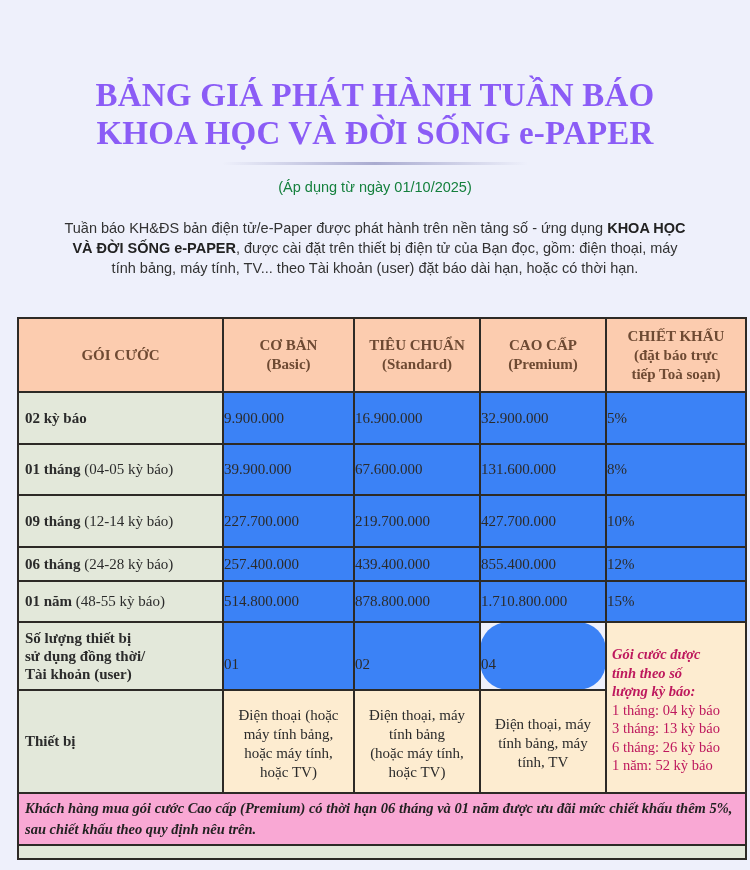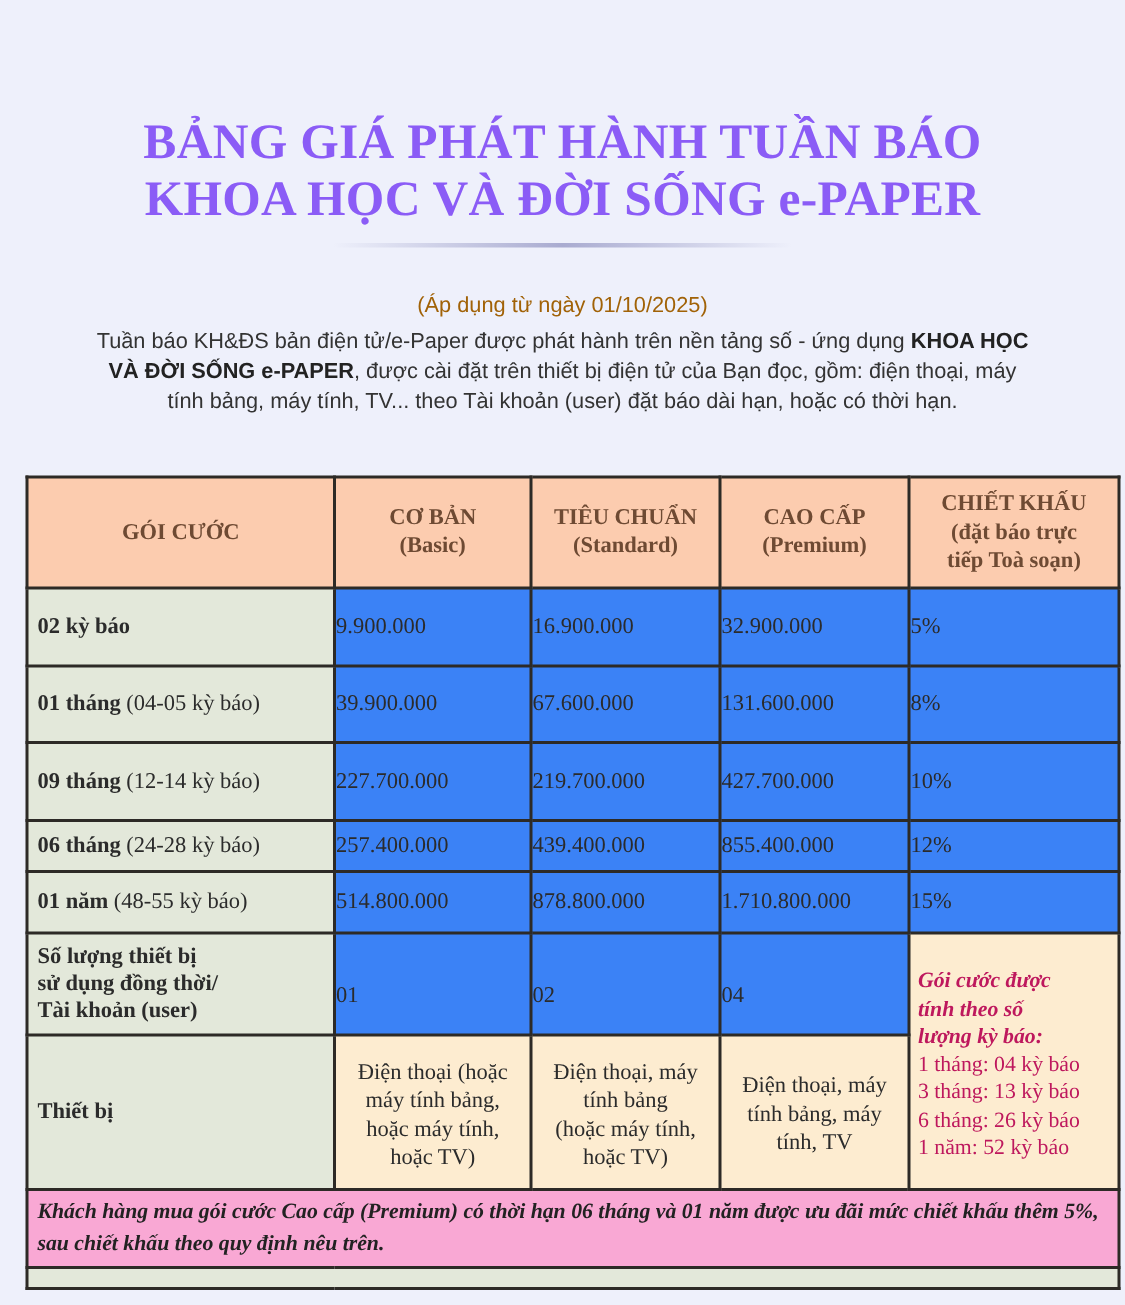--- a/index.html
+++ b/index.html
@@ -23,25 +23,25 @@
       letter-spacing: 0.2px;
     }
     .divider {
       position: absolute;
       left: 222px; width: 306px; top: 162px; height: 3px;
       background: linear-gradient(to right, rgba(180,182,210,0) 0%, #a9abd0 50%, rgba(180,182,210,0) 100%);
       border-radius: 2px;
     }
     .subtitle {
       position: absolute;
-      left: 0; width: 750px; top: 196px;
+      left: 0; width: 750px; top: 179px;
       text-align: center;
       font-family: "Liberation Sans", sans-serif;
       font-size: 14.5px;
-      color: #a16207;
+      color: #15803d;
     }
     .intro {
       position: absolute;
       left: 60px; width: 630px; top: 218px;
       text-align: center;
       font-family: "Liberation Sans", sans-serif;
       font-size: 14.5px;
       line-height: 20px;
       color: #333;
     }
@@ -196,21 +196,21 @@
   </tr>
 
   <tr style="height:68px">
     <td class="label" style="line-height:18px;">
       <b class="line">Số lượng thiết bị</b>
       <b class="line">sử dụng đồng thời/</b>
       <b class="line">Tài khoản (user)</b>
     </td>
     <td class="val" style="vertical-align:bottom; padding-bottom:16px;">01</td>
     <td class="val" style="vertical-align:bottom; padding-bottom:16px;">02</td>
-    <td class="val" style="vertical-align:bottom; padding-bottom:16px;">04</td>
+    <td class="val" style="vertical-align:bottom; padding-bottom:16px;border-radius:28px;">04</td>
     <td class="side-note" rowspan="2" style="vertical-align:top; padding-top:22px;">
       <span class="note-head">Gói cước được</span>
       <span class="note-head">tính theo số</span>
       <span class="note-head">lượng kỳ báo:</span>
       <span class="note-line">1 tháng: 04 kỳ báo</span>
       <span class="note-line">3 tháng: 13 kỳ báo</span>
       <span class="note-line">6 tháng: 26 kỳ báo</span>
       <span class="note-line">1 năm: 52 kỳ báo</span>
     </td>
   </tr>

